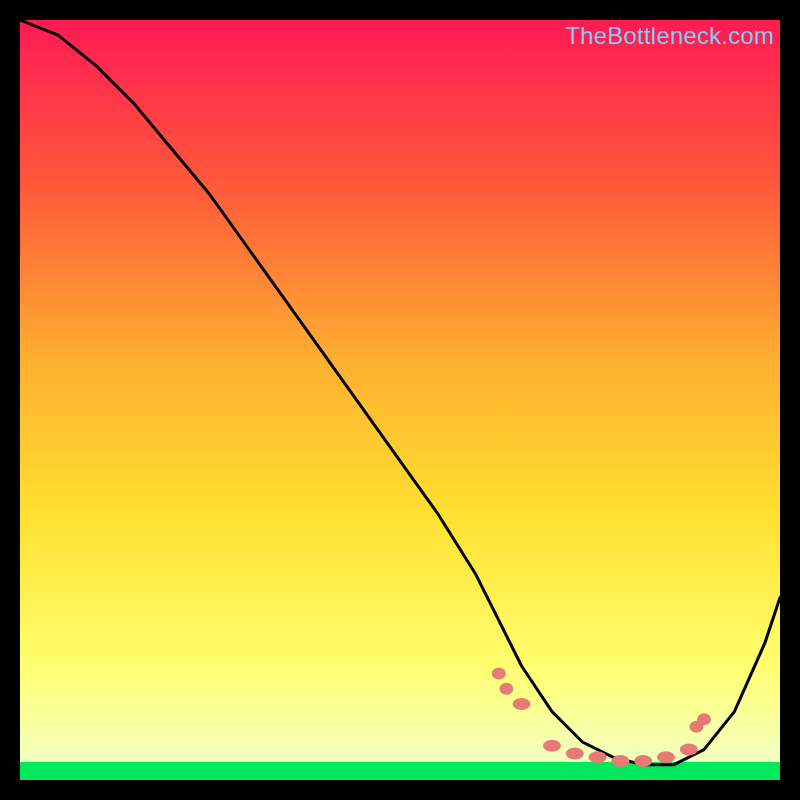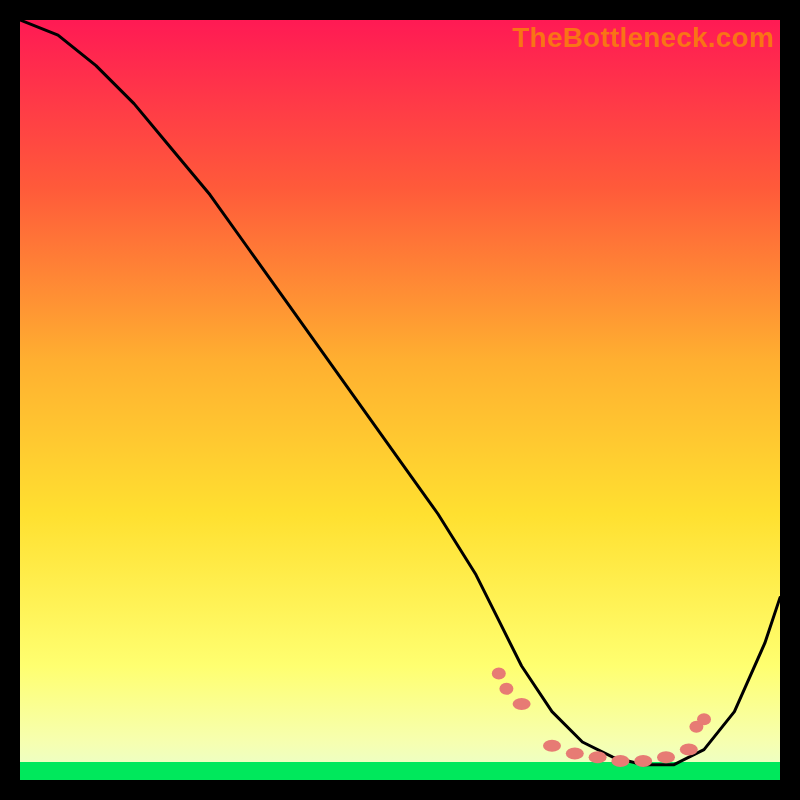--- a/index.html
+++ b/index.html
@@ -23,23 +23,23 @@
     position: absolute;
     left: 0;
     top: 0;
     width: 760px;
     height: 760px;
   }
   .watermark {
     position: absolute;
     top: 2px;
     right: 6px;
-    color: #f97316;
-    font-size: 28px;
-    font-weight: 700;
+    color: #7dd3fc;
+    font-size: 24px;
+    font-weight: 400;
     letter-spacing: 0.2px;
     z-index: 10;
   }
   svg { display: block; }
 </style>
 </head>
 <body>
 
 <div class="frame">
   <div class="watermark">TheBottleneck.com</div>

